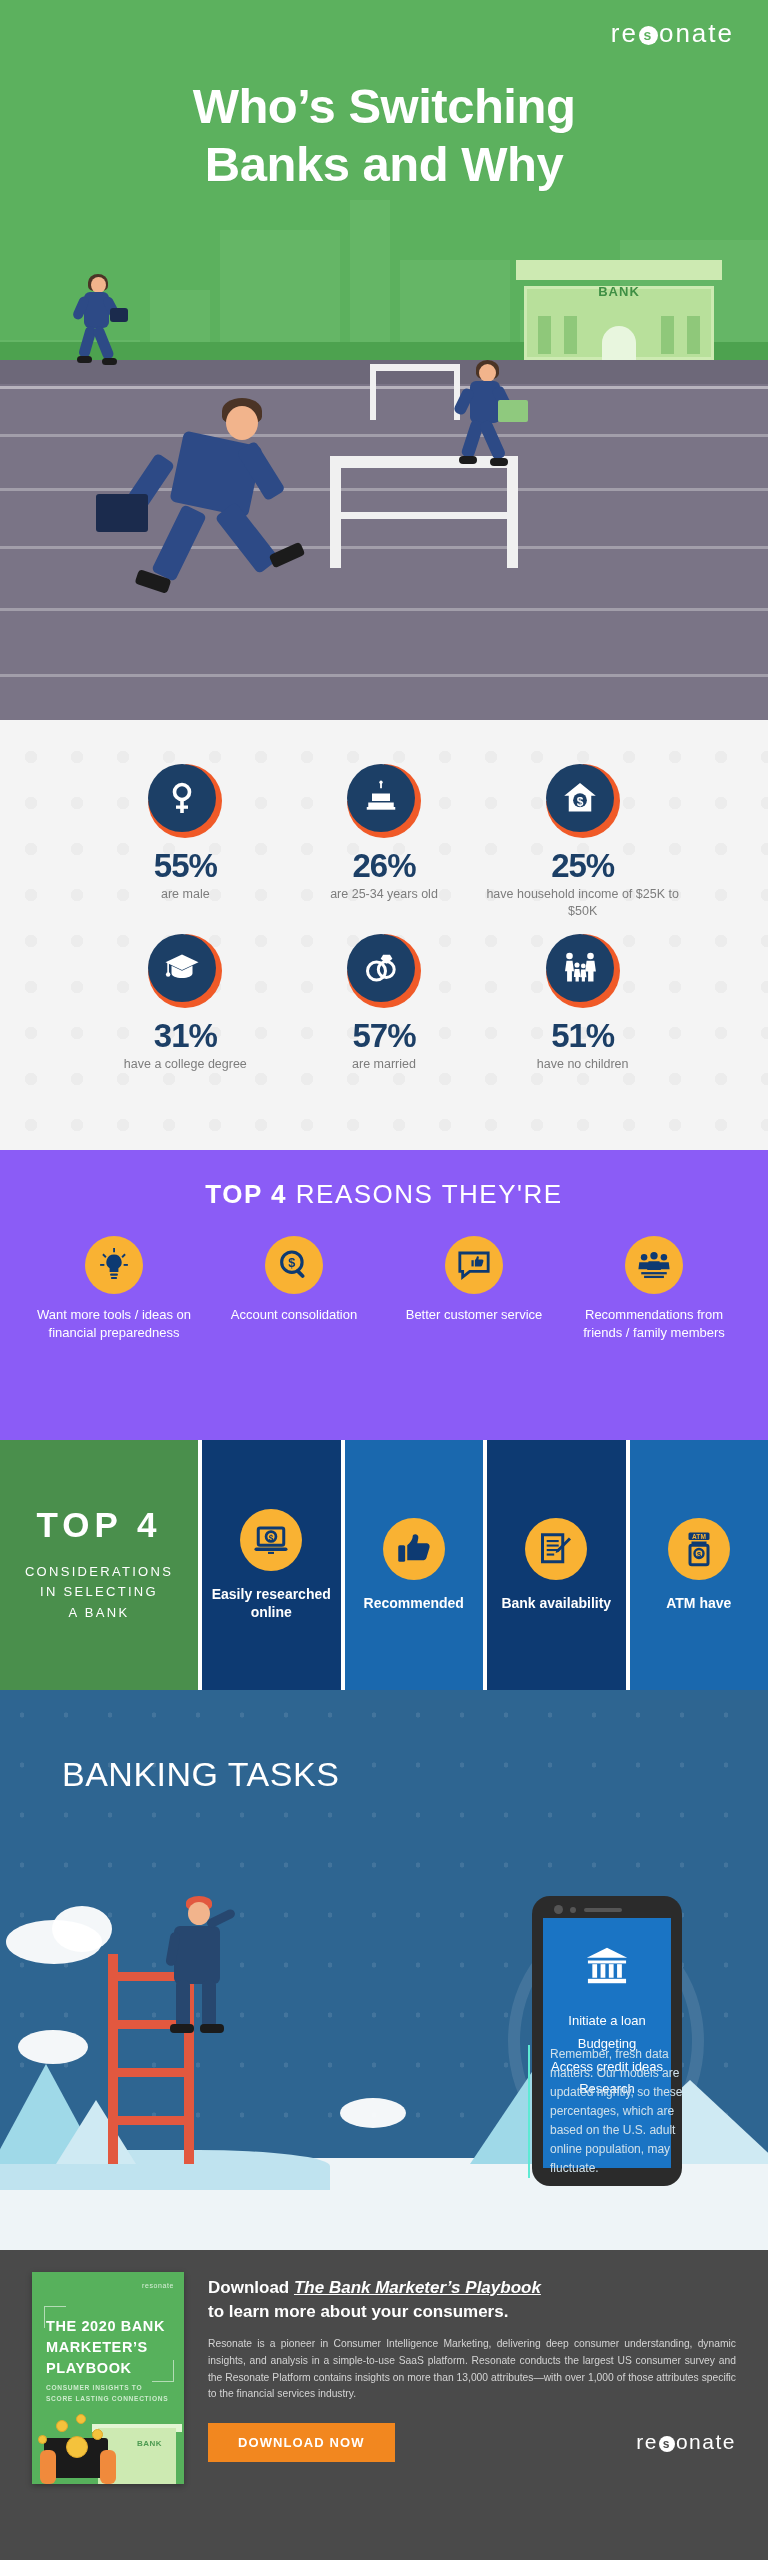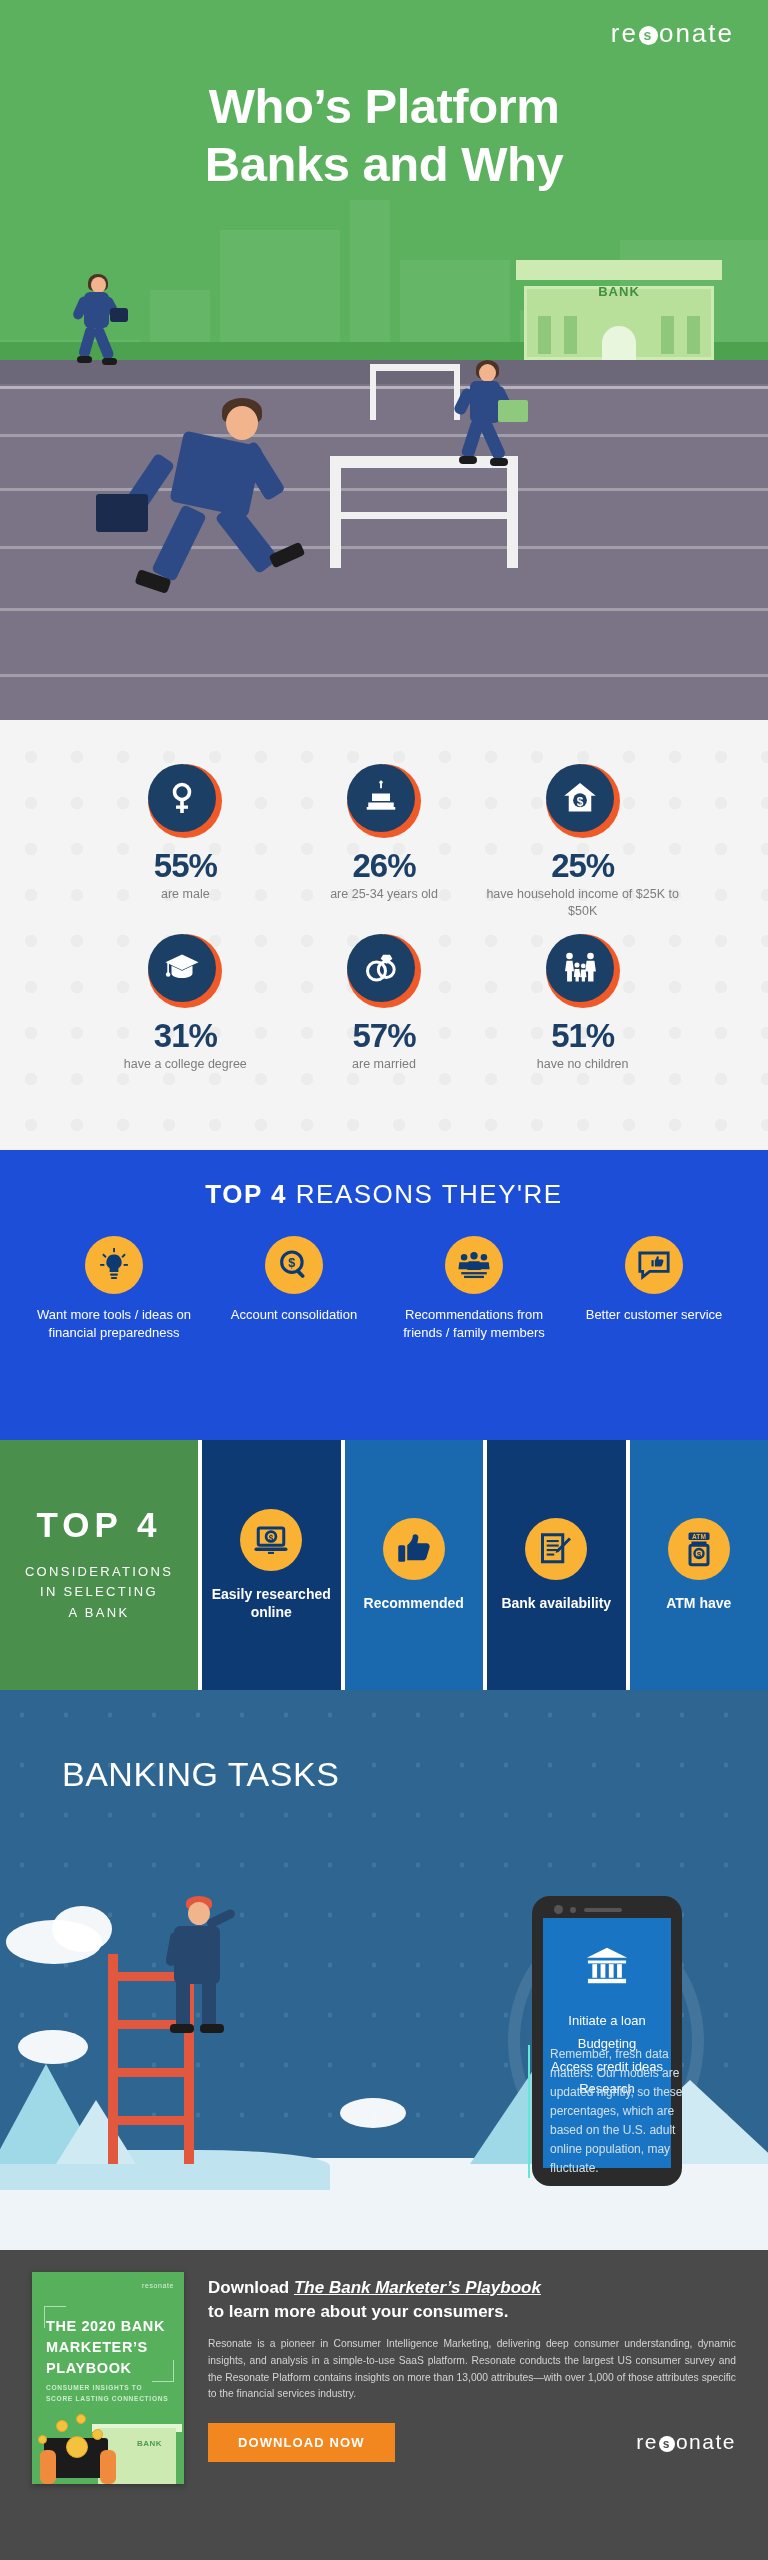--- a/index.html
+++ b/index.html
@@ -74,21 +74,21 @@
   .ring-arc { position:absolute; inset:0; border-radius:50%; background:#f05a28; }
   .ring-arc::after{ content:""; position:absolute; inset:0; border-radius:50%;
     background:#f4f4f4; clip-path:polygon(0 0,50% 0,50% 50%,0 50%); }
   .ring-core { position:absolute; left:0; top:0; width:68px; height:68px; border-radius:50%;
     background:#1c3f66; display:flex; align-items:center; justify-content:center; }
   .ring-core svg { width:36px; height:36px; fill:#ffffff; }
   .stat-num { font-size:33px; font-weight:bold; color:#1c3f66; letter-spacing:-1px; line-height:1.1; }
   .stat-lbl { font-size:12.5px; color:#7d7d7d; line-height:1.33; margin-top:2px; }
 
   
-  .reasons { position:relative; width:768px; height:290px; background:#1d4ed8; padding-top:26px; }
+  .reasons { position:relative; width:768px; height:290px; background:#8b5cf6; padding-top:26px; }
   .reasons h2 { text-align:center; color:#ffffff; font-size:26px; font-weight:300;
     letter-spacing:1.5px; line-height:1.4; }
   .reasons h2 b { font-weight:bold; }
   .reason-row { display:grid; grid-template-columns:repeat(4,1fr); padding:24px 28px 0 28px; gap:8px; }
   .reason { text-align:center; }
   .rcircle { width:58px; height:58px; border-radius:50%; background:#f9b233;
     margin:0 auto 12px auto; display:flex; align-items:center; justify-content:center; }
   .rcircle svg { width:34px; height:34px; fill:#0d3a72; }
   .reason-lbl { color:#ffffff; font-size:13px; line-height:1.38; font-weight:500; }
 
@@ -181,21 +181,21 @@
       <div class="gbox" style="left:620px;top:50px;width:148px;height:280px;"></div>
     </div>
 
     <div class="hero-logo">
       <span>re</span>
         <span class="logo-s">s</span>
         <span>onate</span>
     </div>
 
     <h1 class="hero-title">
-      <span>Who’s Platform</span><br>
+      <span>Who’s Switching</span><br>
       <span>Banks and Why</span>
     </h1>
 
     <div class="grass-strip"></div>
 
     <div class="bank-bldg">
       <div class="bank-roof"></div>
       <div class="bank-body"></div>
       <div class="bank-label">BANK</div>
       <div class="bank-col" style="left:14px;"></div>
@@ -403,42 +403,42 @@
               <text x="10.5" y="13.6" font-size="9" font-family="Liberation Sans" font-weight="bold" text-anchor="middle" fill="#0d3a72">$</text>
               <rect x="15.4" y="15.2" width="6.4" height="2.6" rx="1.3" transform="rotate(45 15.4 15.2)"></rect>
             </svg>
         </div>
         <div class="reason-lbl">Account consolidation</div>
       </div>
 
       <div class="reason">
         <div class="rcircle">
           <svg viewBox="0 0 24 24">
+              <path d="M2 3.5h20v13H9l-5 4v-4H2z" fill="none" stroke="#0d3a72" stroke-width="2"></path>
+              <path d="M10.2 8.6h1.6V13h-1.6z"></path>
+              <path d="M12.6 8.6c.6-.5 1.3-1.4 1.3-2.2 0-.9 1.7-.8 1.5.3l-.3 1.5h2.6c.8 0 1.1.7.9 1.3l-.9 2.8c-.2.5-.6.7-1.1.7h-4z"></path>
+            </svg>
+        </div>
+        <div class="reason-lbl">Better customer service</div>
+      </div>
+
+      <div class="reason">
+        <div class="rcircle">
+          <svg viewBox="0 0 24 24">
               <circle cx="5" cy="6.5" r="2.3"></circle>
               <path d="M1.6 10h6.8l.8 5H1z"></path>
               <circle cx="19" cy="6.5" r="2.3"></circle>
               <path d="M15.6 10h6.8l.6 5h-8z"></path>
               <circle cx="12" cy="5.5" r="2.6"></circle>
               <path d="M8.1 9.4h7.8l1 6.2H7.2z"></path>
               <rect x="3" y="17" width="18" height="1.6"></rect>
               <rect x="5" y="19.6" width="14" height="1.6"></rect>
             </svg>
         </div>
         <div class="reason-lbl">Recommendations from friends / family members</div>
-      </div>
-
-      <div class="reason">
-        <div class="rcircle">
-          <svg viewBox="0 0 24 24">
-              <path d="M2 3.5h20v13H9l-5 4v-4H2z" fill="none" stroke="#0d3a72" stroke-width="2"></path>
-              <path d="M10.2 8.6h1.6V13h-1.6z"></path>
-              <path d="M12.6 8.6c.6-.5 1.3-1.4 1.3-2.2 0-.9 1.7-.8 1.5.3l-.3 1.5h2.6c.8 0 1.1.7.9 1.3l-.9 2.8c-.2.5-.6.7-1.1.7h-4z"></path>
-            </svg>
-        </div>
-        <div class="reason-lbl">Better customer service</div>
       </div>
 
     </div>
   </section>
 
   <section class="cons">
     <div class="cons-head">
       <div class="t4">TOP 4</div>
       <div class="sub">
         <span>CONSIDERATIONS</span><br>

